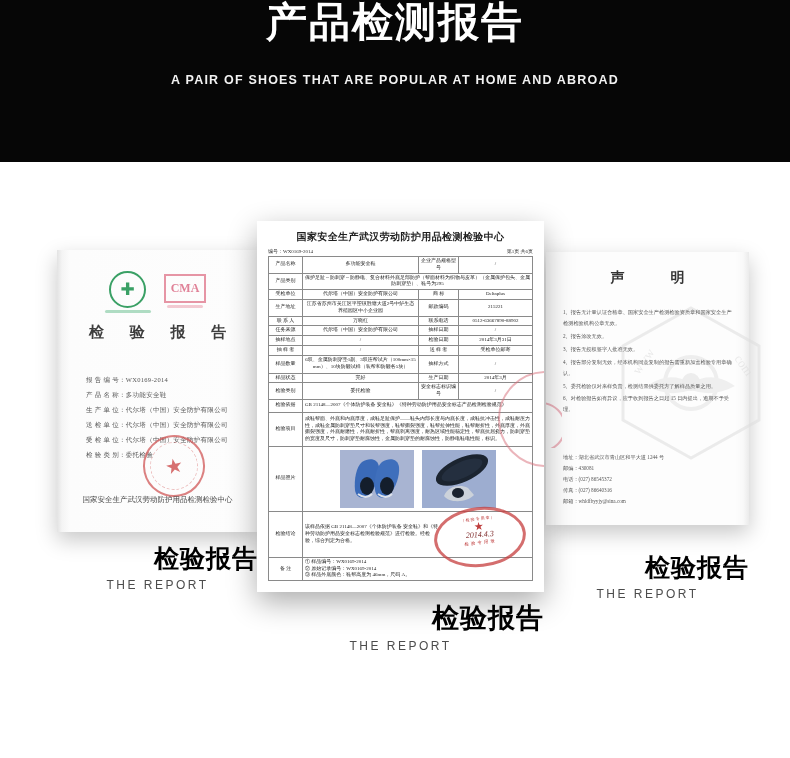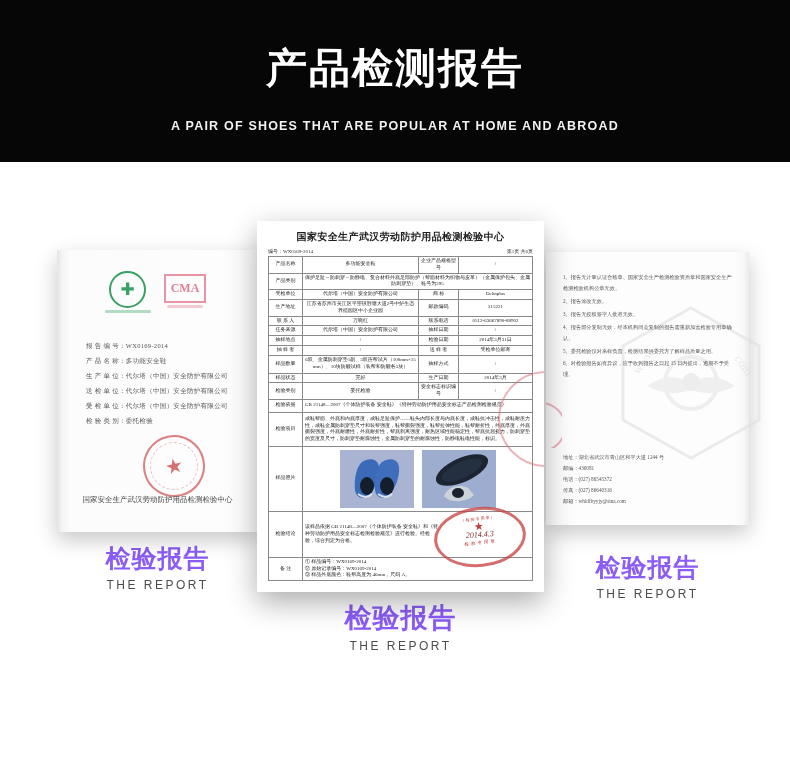--- a/index.html
+++ b/index.html
@@ -1,21 +1,21 @@
 <!DOCTYPE html>
 <html><head>
 <meta charset="utf-8">
 <style>
   html,body{margin:0;padding:0;background:#fff;}
   .canvas{position:relative;width:790px;height:758px;background:#ffffff;overflow:hidden;
           font-family:"Liberation Sans","DejaVu Sans",sans-serif;}
 
   
   .hero{position:absolute;left:0;top:0;width:100%;height:162px;background:#060606;text-align:center;color:#fff;}
-  .hero h1{margin:0;padding-top:46px;font-size:41px;font-weight:bold;letter-spacing:2px;line-height:1.1;}
+  .hero h1{margin:0;font-size:41px;font-weight:bold;letter-spacing:2px;line-height:1.1;}
   .hero-sub{margin-top:28px;font-size:12.5px;font-weight:bold;letter-spacing:1.2px;color:#f2f2f2;}
 
   
   .doc{position:absolute;background:#fdfdfd;}
   .doc-left{left:57px;top:250px;width:201px;height:282px;z-index:1;
     background:linear-gradient(90deg,#e3e3e3 0,#f4f4f4 5px,#fcfcfc 13px,#fdfdfd 100%);
     box-shadow:0 8px 20px rgba(0,0,0,.22);}
   .doc-center{left:257px;top:221px;width:287px;height:371px;z-index:2;background:#fff;
     box-shadow:0 10px 28px rgba(0,0,0,.33);overflow:hidden;}
   .doc-right{left:546px;top:252px;width:203px;height:273px;z-index:1;
@@ -72,21 +72,21 @@
             letter-spacing:46px;padding-left:46px;white-space:nowrap;}
   .rd-items{margin-top:20px;padding:0 15px 0 17px;font-size:5.2px;line-height:2.1;color:#555;position:relative;z-index:2;}
   .rd-items p{margin:0 0 2px;}
   .rd-contact{position:absolute;left:17px;top:200px;font-size:5.2px;line-height:11px;color:#555;z-index:2;}
   .rd-watermark{position:absolute;right:-22px;top:50px;width:160px;height:160px;z-index:1;opacity:.55;}
   .rd-edge-wrap{position:absolute;left:0;top:150px;width:16px;height:46px;overflow:hidden;z-index:1;}
   .rd-edge-stamp{position:absolute;left:-30px;top:0;width:46px;height:46px;border:2px solid rgba(224,122,138,.55);border-radius:50%;}
 
   
   .caption{position:absolute;text-align:center;}
-  .cap-zh{font-size:25px;font-weight:600;color:#8b5cf6;letter-spacing:1px;}
+  .cap-zh{font-size:25px;font-weight:600;color:#000000;letter-spacing:1px;text-align:right;}
   .cap-en{font-size:12px;color:#4c4c4c;letter-spacing:2.5px;margin-top:3px;}
   .caption-left{left:57px;top:542px;width:201px;}
   .caption-center{left:257px;top:600px;width:287px;}
   .caption-center .cap-zh{font-size:27px;}
   .caption-right{left:546px;top:551px;width:203px;}
 </style>
 </head>
 <body>
 
 <div class="canvas">
@@ -100,20 +100,21 @@
     <div class="ld-logos">
       <div class="emblem">
         <span>✚</span>
         <i class="emblem-sub"></i>
       </div>
       <div class="cma">
         <span>CMA</span>
         <i class="cma-sub"></i>
       </div>
     </div>
+    <div class="ld-title">检 验 报 告</div>
     <div class="ld-fields">
       <div>报 告 编 号：WX0169-2014</div>
       <div>产 品 名 称：多功能安全鞋</div>
       <div>生 产 单 位：代尔塔（中国）安全防护有限公司</div>
       <div>送 检 单 位：代尔塔（中国）安全防护有限公司</div>
       <div>受 检 单 位：代尔塔（中国）安全防护有限公司</div>
       <div>检 验 类 别：委托检验</div>
     </div>
     <div class="stamp-circle ld-stamp">
       <span>★</span>
@@ -261,20 +262,21 @@
 
   <section class="doc doc-right serif">
     <svg class="rd-watermark" viewBox="0 0 160 160">
       <polygon points="80,6 148,44 148,118 80,156 12,118 12,44" fill="none" stroke="#dedede" stroke-width="3"></polygon>
       <circle cx="80" cy="81" r="26" fill="none" stroke="#e2e2e2" stroke-width="4"></circle>
       <path d="M36,84 Q58,68 80,81 Q102,68 124,84 Q102,96 80,88 Q58,96 36,84 Z" fill="#e4e4e4"></path>
       <circle cx="80" cy="80" r="9" fill="#e0e0e0"></circle>
       <text x="26" y="70" font-size="13" fill="#dadada" transform="rotate(-55 30 70)">www</text>
       <text x="118" y="58" font-size="13" fill="#dadada" transform="rotate(55 122 62)">com</text>
     </svg>
+    <div class="rd-title">声明</div>
     <div class="rd-items">
       <p>1、报告无计量认证合格章、国家安全生产检测检验资质章和国家安全生产检测检验机构公章无效。</p>
       <p>2、报告涂改无效。</p>
       <p>3、报告无授权签字人批准无效。</p>
       <p>4、报告部分复制无效，经本机构同意复制的报告需重新加盖检验专用章确认。</p>
       <p>5、委托检验仅对来样负责，检测结果供委托方了解样品质量之用。</p>
       <p>6、对检验报告如有异议，应于收到报告之日起 15 日内提出，逾期不予受理。</p>
     </div>
     <div class="rd-contact">
       <div>地址：湖北省武汉市青山区和平大道 1244 号</div>

